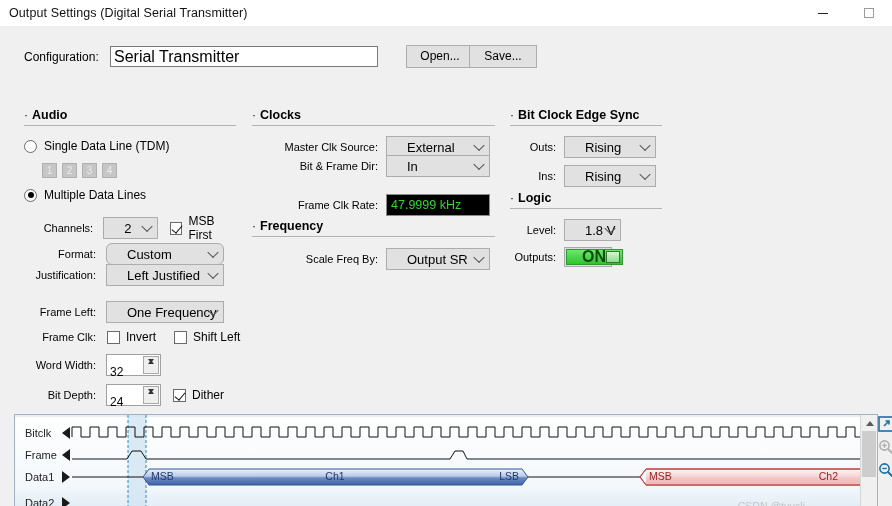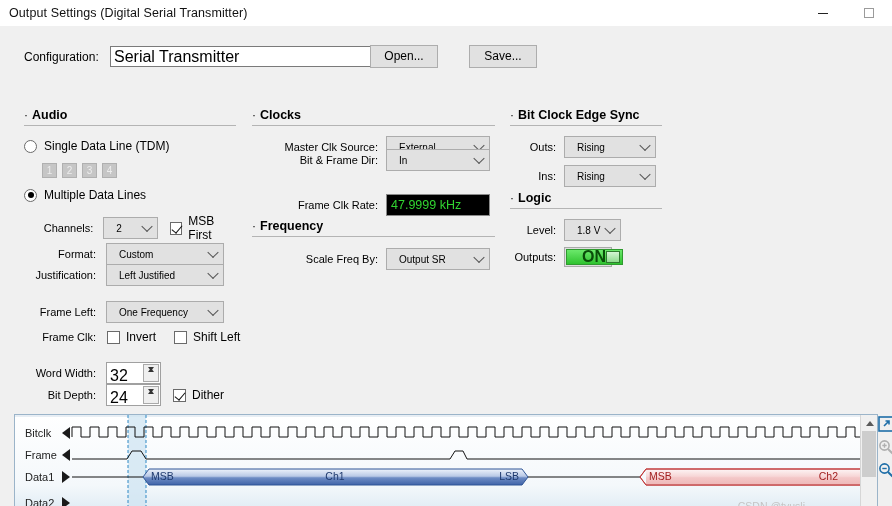--- a/index.html
+++ b/index.html
@@ -34,38 +34,38 @@
     position:absolute;left:110px;top:0px;width:268px;height:21px;
     background:#fff;border:1px solid #7a7a7a;box-sizing:border-box;
     font-family:"Liberation Sans",sans-serif;font-size:16px;color:#000;
     padding:1px 0 0 3px;
   }
   .btn{
     position:absolute;height:23px;background:#e1e1e1;border:1px solid #adadad;
     box-sizing:border-box;font-family:"Liberation Sans",sans-serif;font-size:12px;
     color:#000;text-align:center;line-height:21px;cursor:default;
   }
-  .btn-open{left:370px;top:-1px;width:68px;}
+  .btn-open{left:406px;top:-1px;width:68px;}
   .btn-save{left:469px;top:-1px;width:68px;}
 
   
   .sect{position:absolute;}
   .sect-head{display:flex;align-items:center;}
   .sect-bullet{font-size:12px;line-height:10px;margin-right:4px;color:#000;}
   .sect-title{font-weight:bold;font-size:12.5px;color:#000;}
   .sect-rule{height:1px;background:#b4b4b4;margin-top:3px;}
 
   
   .frow{position:absolute;display:flex;align-items:center;}
   .frow .flabel{text-align:right;font-size:11px;}
 
   .sel{
     background:#e1e1e1;border:1px solid #acacac;box-sizing:border-box;height:22px;
-    display:flex;align-items:center;position:relative;font-size:10px;color:#000;
-    padding-left:12px;
+    display:flex;align-items:center;position:relative;font-size:13px;color:#000;
+    padding-left:20px;
   }
   .sel .caret{
     position:absolute;right:6px;top:50%;width:7px;height:7px;
     border-right:1.4px solid #555;border-bottom:1.4px solid #555;
     transform:translateY(-70%) rotate(45deg);
   }
   .led{
     background:#000;border:1px solid #8a8a8a;box-sizing:border-box;height:22px;
     display:flex;align-items:center;padding-left:4px;
     color:#31d431;font-size:12.5px;
@@ -80,21 +80,21 @@
     box-sizing:border-box;position:relative;display:inline-block;}
   .cbx.on::after{content:"";position:absolute;left:3px;top:0px;width:5px;height:9px;
     border-right:1.6px solid #111;border-bottom:1.6px solid #111;transform:rotate(40deg);}
   
   .numbtn{
     width:15px;height:15px;background:#c6c6c6;border:1px solid #b0b0b0;box-sizing:border-box;
     color:#ededed;font-size:10px;text-align:center;line-height:13px;margin-right:5px;
   }
   
   .spin{position:relative;width:55px;height:22px;background:#fff;border:1px solid #a0a0a0;
-    box-sizing:border-box;font-size:16px;padding:4px 0 0 3px;}
+    box-sizing:border-box;font-size:12px;padding:10px 0 0 3px;}
   .spin .btns{position:absolute;right:1px;top:1px;width:16px;height:18px;
     background:#efefef;border:1px solid #a9a9a9;box-sizing:border-box;}
   .spin .btns .up,.spin .btns .dn{height:8px;position:relative;}
   .spin .btns .up::after{content:"";position:absolute;left:4px;top:3px;
     border-left:3px solid transparent;border-right:3px solid transparent;border-bottom:4px solid #333;}
   .spin .btns .dn::after{content:"";position:absolute;left:4px;top:2px;
     border-left:3px solid transparent;border-right:3px solid transparent;border-top:4px solid #333;}
   
   .toggle{
     width:48px;height:20px;background:#dedede;border:1px solid #a9a9a9;box-sizing:border-box;
@@ -177,21 +177,21 @@
     <div class="sel" style="width:56px;margin-left:10px;">
       <span>2</span>
       <span class="caret"></span>
     </div>
     <span class="cbx on" style="margin-left:12px;"></span>
     <span style="margin-left:6px;">MSB First</span>
   </div>
 
   <div class="frow" style="left:24px;top:217px;">
     <span class="flabel" style="width:72px;">Format:</span>
-    <div class="sel" style="width:118px;margin-left:10px;">
+    <div class="sel" style="width:118px;margin-left:10px;border-radius:6px;">
       <span>Custom</span>
       <span class="caret"></span>
     </div>
   </div>
 
   <div class="frow" style="left:24px;top:238px;">
     <span class="flabel" style="width:72px;">Justification:</span>
     <div class="sel" style="width:118px;margin-left:10px;">
       <span>Left Justified</span>
       <span class="caret"></span>
@@ -207,21 +207,21 @@
   </div>
 
   <div class="frow" style="left:24px;top:304px;">
     <span class="flabel" style="width:72px;">Frame Clk:</span>
     <span class="cbx" style="margin-left:11px;"></span>
     <span style="margin-left:6px;">Invert</span>
     <span class="cbx" style="margin-left:18px;"></span>
     <span style="margin-left:6px;">Shift Left</span>
   </div>
 
-  <div class="frow" style="left:14px;top:328px;margin-top:8px;">
+  <div class="frow" style="left:14px;top:328px;">
     <span class="flabel" style="width:82px;">Word Width:</span>
     <div class="spin" style="margin-left:10px;">
       <span>32</span>
       <span class="btns">
         <span class="up"></span>
         <span class="dn"></span>
       </span>
     </div>
   </div>
 
@@ -247,21 +247,21 @@
   </div>
 
   <div class="frow" style="left:252px;top:110px;">
     <span class="flabel" style="width:126px;">Master Clk Source:</span>
     <div class="sel" style="width:104px;margin-left:8px;">
       <span>External</span>
       <span class="caret"></span>
     </div>
   </div>
 
-  <div class="frow" style="left:252px;top:123px;justify-content:space-between;">
+  <div class="frow" style="left:252px;top:129px;justify-content:space-between;">
     <span class="flabel" style="width:126px;">Bit &amp; Frame Dir:</span>
     <div class="sel" style="width:104px;margin-left:8px;">
       <span>In</span>
       <span class="caret"></span>
     </div>
   </div>
 
   <div class="frow" style="left:252px;top:168px;">
     <span class="flabel" style="width:126px;">Frame Clk Rate:</span>
     <div class="led" style="width:104px;margin-left:8px;">

